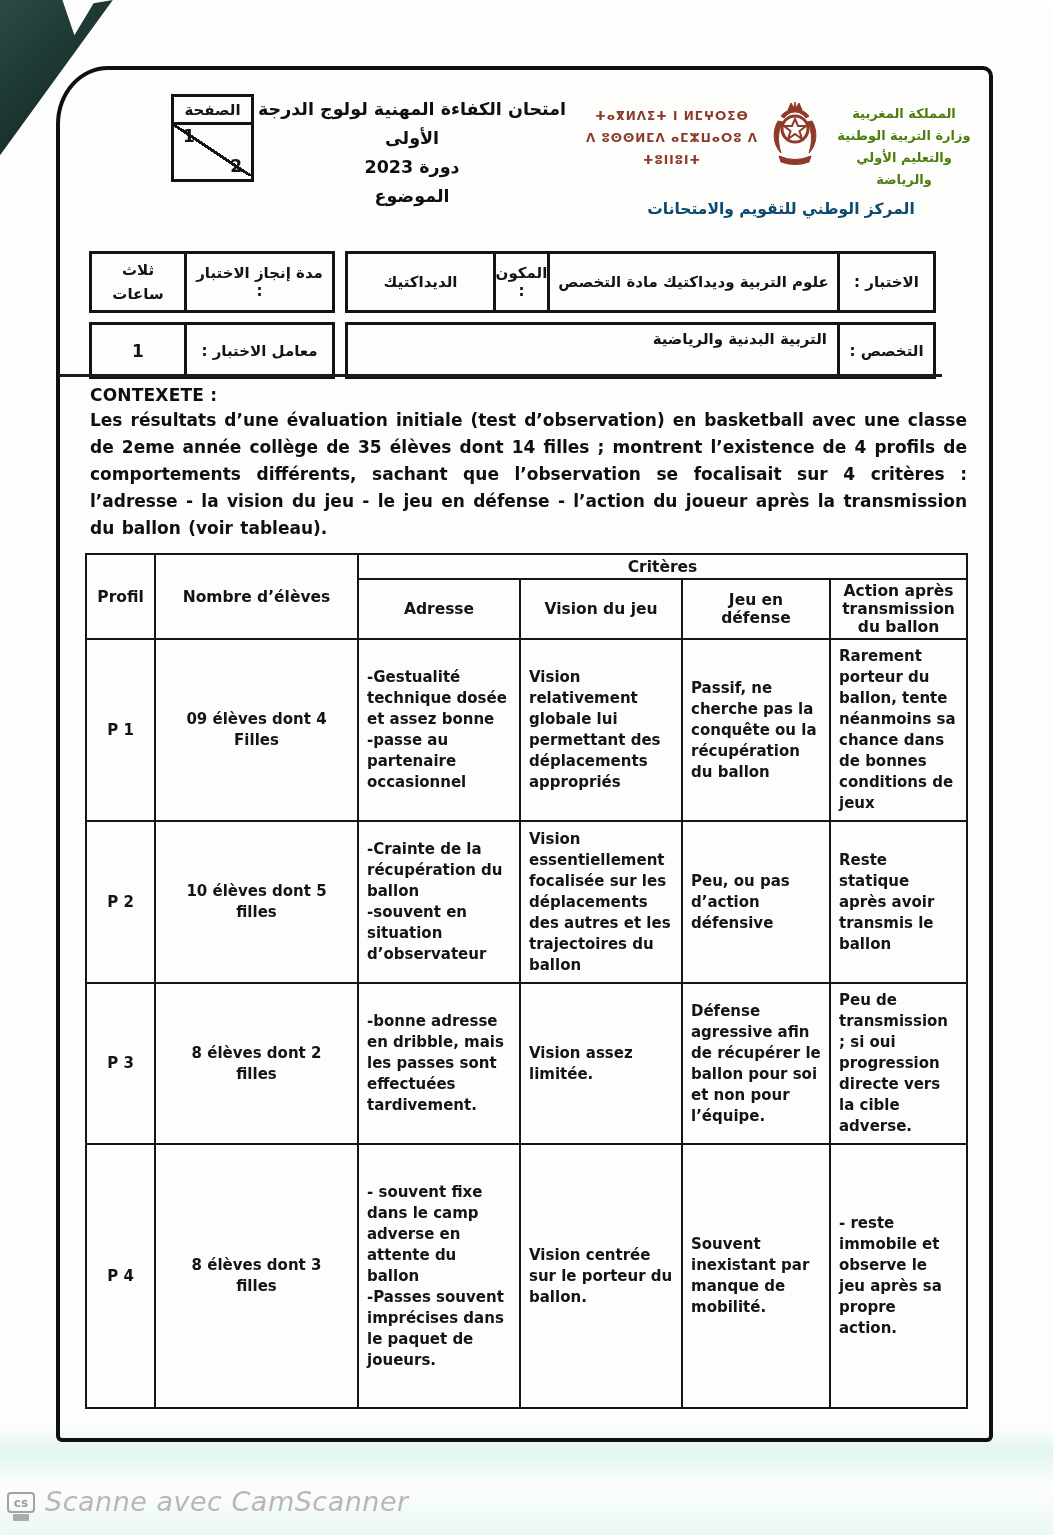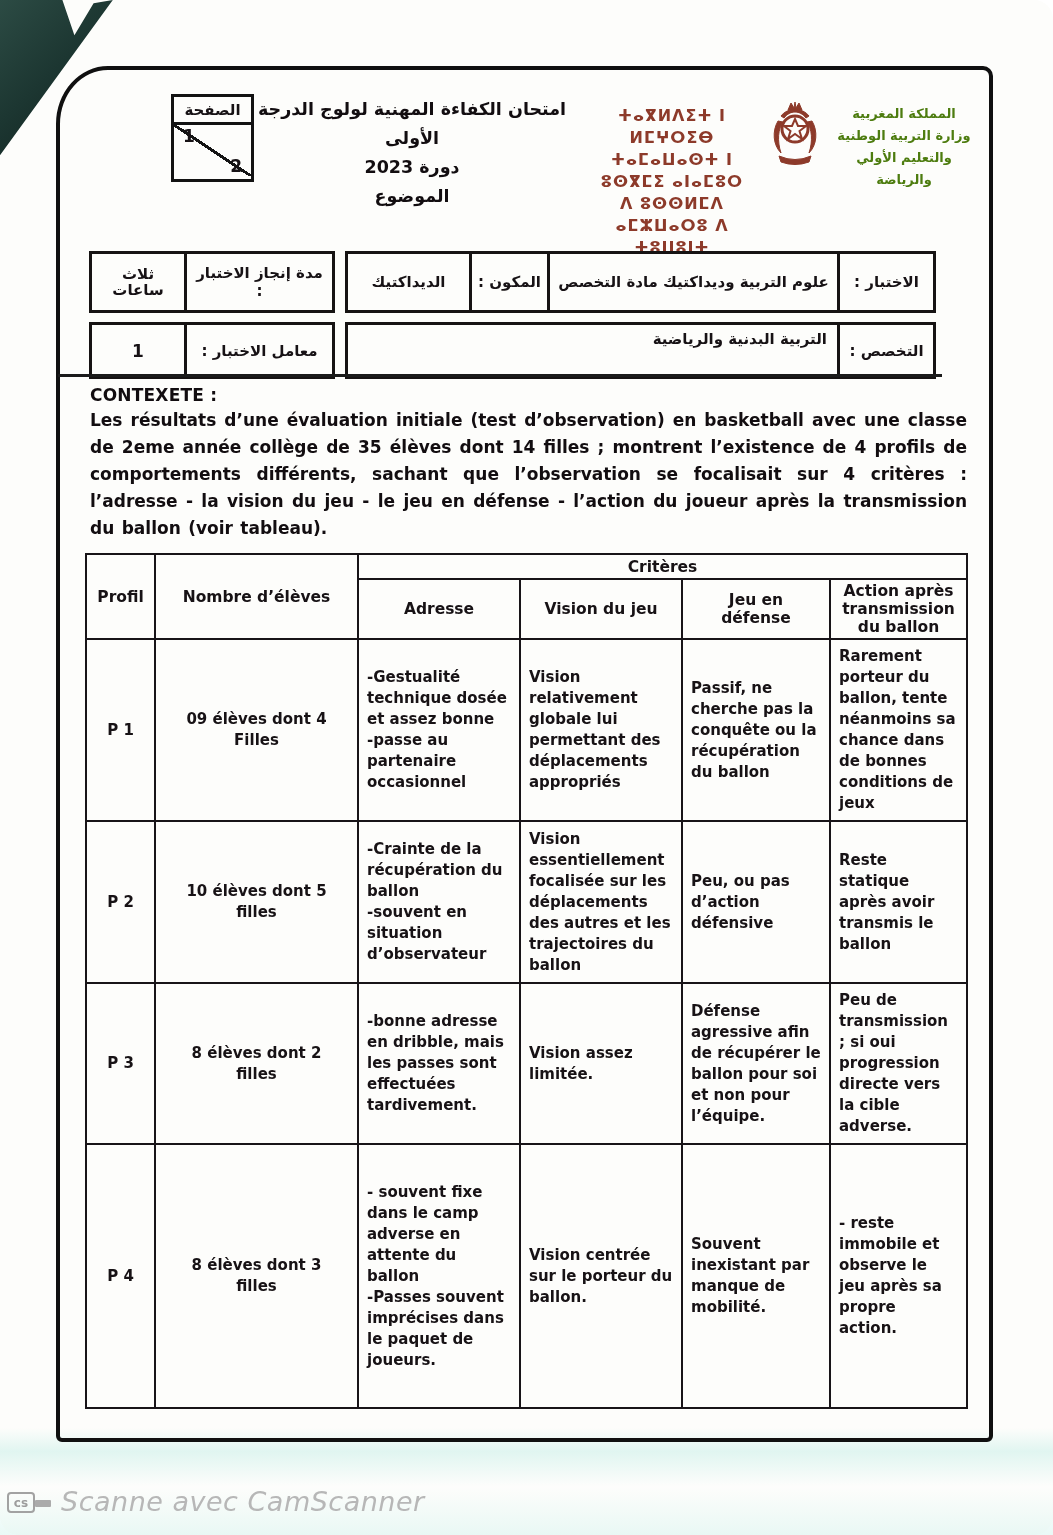--- a/index.html
+++ b/index.html
@@ -34,48 +34,48 @@
       #141414 calc(50% + 1.5px),transparent calc(50% + 1.5px));}
   .pagebox-num1{position:absolute;top:1px;left:9px;font-size:17px;}
   .pagebox-num2{position:absolute;bottom:0px;right:9px;font-size:17px;}
 
   .title-block{position:absolute;left:256px;top:95px;width:312px;direction:rtl;
     text-align:center;font-weight:bold;font-size:17.5px;line-height:29px;color:#120d10;}
 
   .ministry{position:absolute;left:583px;top:99px;width:396px;}
   .ministry-row{display:flex;align-items:flex-start;justify-content:space-between;}
   .tifinagh{width:178px;text-align:center;color:#8d3a2a;font-weight:bold;
-    font-size:16px;line-height:22px;padding-top:6px;letter-spacing:1px;}
+    font-size:12px;line-height:22px;padding-top:6px;letter-spacing:1px;}
   .logo-wrap{width:56px;display:flex;justify-content:center;padding-top:2px;}
   .arabic-ministry{width:150px;text-align:center;direction:rtl;color:#4d7c0f;
     font-weight:bold;font-size:13px;line-height:22px;padding-top:4px;}
   .center-name{margin-top:9px;text-align:center;direction:rtl;color:#0c4a6e;
     font-weight:bold;font-size:15.5px;}
 
   
   .irow{border:3px solid #161313;display:flex;direction:rtl;background:#fdfdfb;
     font-weight:bold;font-size:15px;}
   .irow>div{display:flex;align-items:center;justify-content:center;
     text-align:center;padding:2px 4px;box-sizing:border-box;}
   .irow>div:not(:last-child){border-inline-end:3px solid #161313;}
   .info-right{position:absolute;left:345px;top:251px;width:591px;}
   .info-right .r1{height:56px;}
   .info-right .r2{height:51px;margin-top:9px;}
   .cell-exam-label{width:96px;}
   .cell-exam-value{width:290px;}
-  .cell-comp-label{width:78px;}
+  .cell-comp-label{width:54px;}
   .cell-comp-value{flex:1;}
   .cell-spec-label{width:96px;}
   .cell-spec-value{flex:1;align-items:flex-start !important;
     justify-content:flex-start !important;padding:5px 10px !important;}
   .info-left{position:absolute;left:89px;top:251px;width:246px;}
   .info-left .r1{height:56px;}
   .info-left .r2{height:51px;margin-top:9px;}
   .cell-dur-label{width:148px;}
-  .cell-dur-value{flex:1;white-space:pre-line;line-height:16px;}
+  .cell-dur-value{flex:1;white-space:pre-line;line-height:24px;}
   .cell-coef-label{width:148px;}
   .cell-coef-value{flex:1;font-size:17px;}
 
   .header-rule{position:absolute;left:58px;top:374px;width:884px;height:0;
     border-top:3.5px solid #1b1b1b;}
 
   
   .context{position:absolute;left:90px;top:385px;width:877px;color:#120d10;}
   .context-heading{font-size:17px;font-weight:bold;letter-spacing:.2px;}
   .context-body{margin-top:2px;font-size:17px;font-weight:bold;line-height:27px;
@@ -96,21 +96,21 @@
   .row-p1{height:180px;}
   .row-p2{height:162px;}
   .row-p3{height:158px;}
   .row-p4{height:264px;}
   td.c-profil{text-align:center;font-weight:bold;}
   td.c-nombre{text-align:center;}
 
   
   .watermark{position:absolute;left:7px;top:1486px;display:flex;
     align-items:flex-start;gap:10px;}
-  .cs-badge{display:flex;flex-direction:row;align-items:center;margin-top:6px;justify-content:flex-end;}
+  .cs-badge{display:flex;flex-direction:column;align-items:center;margin-top:6px;justify-content:flex-end;}
   .cs-box{width:24px;height:17px;border:2.5px solid #a2a2a2;border-radius:4px;
     display:flex;align-items:center;justify-content:center;
     font-size:12px;font-weight:bold;color:#9d9d9d;}
   .cs-bar{width:16px;height:7px;background:#ababab;margin-top:1px;border-radius:1px;}
   .wm-text{font-size:27px;font-style:italic;color:#b7b7b7;letter-spacing:.5px;}
 </style>
 </head>
 <body>
 
 <div class="scan-root">
@@ -130,21 +130,20 @@
   <div class="title-block">
     <div>امتحان الكفاءة المهنية لولوج الدرجة الأولى</div>
     <div>دورة 2023</div>
     <div>الموضوع</div>
   </div>
 
   <div class="ministry">
     <div class="ministry-row">
       <div class="tifinagh">
         <div>ⵜⴰⴳⵍⴷⵉⵜ ⵏ ⵍⵎⵖⵔⵉⴱ</div>
-        <div>ⵜⴰⵎⴰⵡⴰⵙⵜ ⵏ ⵓⵙⴳⵎⵉ ⴰⵏⴰⵎⵓⵔ</div>
         <div>ⴷ ⵓⵙⵙⵍⵎⴷ ⴰⵎⵣⵡⴰⵔⵓ ⴷ ⵜⵓⵏⵏⵓⵏⵜ</div>
       </div>
       <div class="logo-wrap">
         <svg width="54" height="66" viewBox="0 0 54 66" aria-hidden="true">
           <g fill="#8d3a2a" stroke="#8d3a2a">
             <path d="M20 9 L23 2 L26 7 L27 1 L28 7 L31 2 L34 9 Z" stroke-width="1"></path>
             <circle cx="27" cy="28" r="13" fill="none" stroke-width="3"></circle>
             <path d="M27 18 L30 25 L38 25 L31.5 30 L34 38 L27 33 L20 38 L22.5 30 L16 25 L24 25 Z" fill="none" stroke-width="2"></path>
             <path d="M13 15 C16 11 22 8 27 8 C32 8 38 11 41 15 L38 17 C35 13 31 11 27 11 C23 11 19 13 16 17 Z" stroke-width="1"></path>
             <path d="M10 20 C4 30 5 44 13 52 C9 40 10 28 15 21 Z" stroke-width="1"></path>

